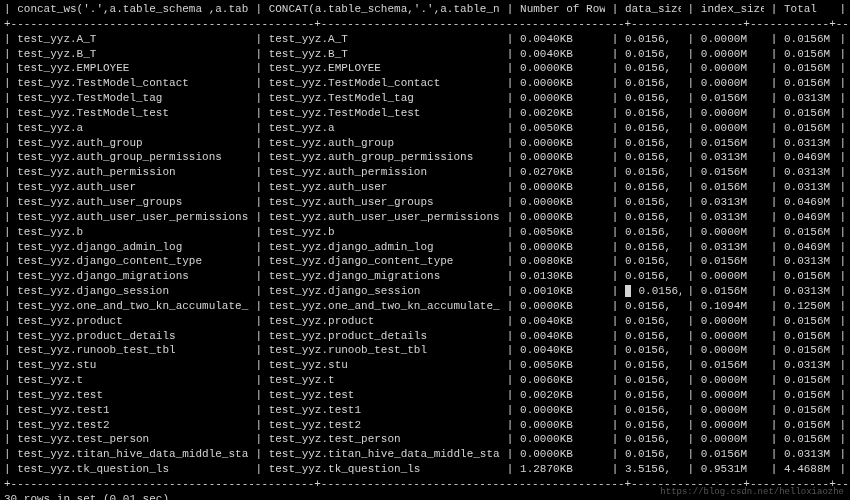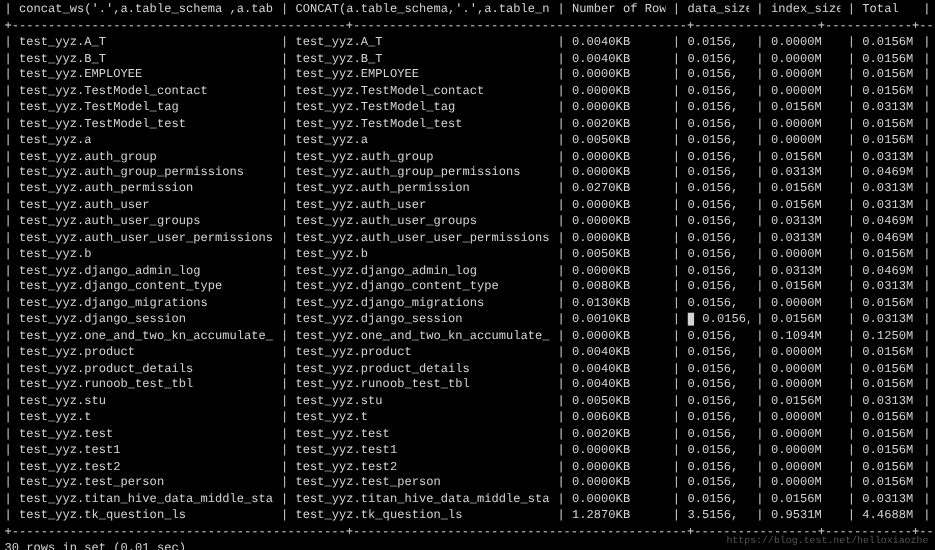--- a/index.html
+++ b/index.html
@@ -12,13 +12,13 @@
   .c3{width:62px;overflow:hidden}
   .c4{width:70px;overflow:hidden}
   .c5{width:54px;overflow:hidden}
   .hr{color:#d4d4d4;letter-spacing:0}
   .cursor{display:inline-block;width:6px;height:12px;background:#d4d4d4;vertical-align:middle;margin-right:1px}
   .footer{position:absolute;bottom:2px;right:6px;color:#555;font-size:9px}
 </style>
 </head>
 <body>
 <div class="term" id="term"><div class="row"><span class="pipe">| </span><span class="c0">concat_ws('.',a.table_schema ,a.table_name) </span><span class="pipe"> | </span><span class="c1">CONCAT(a.table_schema,'.',a.table_name)     </span><span class="pipe"> | </span><span class="c2">Number of Rows </span><span class="pipe"> | </span><span class="c3">data_size </span><span class="pipe"> | </span><span class="c4">index_size </span><span class="pipe"> | </span><span class="c5">Total   </span><span class="pipe"> |</span></div><div class="hr">+----------------------------------------------+----------------------------------------------+-----------------+------------+-------------+----------+</div><div class="row"><span class="pipe">| </span><span class="c0">test_yyz.A_T                                </span><span class="pipe"> | </span><span class="c1">test_yyz.A_T                                </span><span class="pipe"> | </span><span class="c2">0.0040KB       </span><span class="pipe"> | </span><span class="c3">0.0156,   </span><span class="pipe"> | </span><span class="c4">0.0000M    </span><span class="pipe"> | </span><span class="c5">0.0156M </span><span class="pipe"> |</span></div><div class="row"><span class="pipe">| </span><span class="c0">test_yyz.B_T                                </span><span class="pipe"> | </span><span class="c1">test_yyz.B_T                                </span><span class="pipe"> | </span><span class="c2">0.0040KB       </span><span class="pipe"> | </span><span class="c3">0.0156,   </span><span class="pipe"> | </span><span class="c4">0.0000M    </span><span class="pipe"> | </span><span class="c5">0.0156M </span><span class="pipe"> |</span></div><div class="row"><span class="pipe">| </span><span class="c0">test_yyz.EMPLOYEE                           </span><span class="pipe"> | </span><span class="c1">test_yyz.EMPLOYEE                           </span><span class="pipe"> | </span><span class="c2">0.0000KB       </span><span class="pipe"> | </span><span class="c3">0.0156,   </span><span class="pipe"> | </span><span class="c4">0.0000M    </span><span class="pipe"> | </span><span class="c5">0.0156M </span><span class="pipe"> |</span></div><div class="row"><span class="pipe">| </span><span class="c0">test_yyz.TestModel_contact                  </span><span class="pipe"> | </span><span class="c1">test_yyz.TestModel_contact                  </span><span class="pipe"> | </span><span class="c2">0.0000KB       </span><span class="pipe"> | </span><span class="c3">0.0156,   </span><span class="pipe"> | </span><span class="c4">0.0000M    </span><span class="pipe"> | </span><span class="c5">0.0156M </span><span class="pipe"> |</span></div><div class="row"><span class="pipe">| </span><span class="c0">test_yyz.TestModel_tag                      </span><span class="pipe"> | </span><span class="c1">test_yyz.TestModel_tag                      </span><span class="pipe"> | </span><span class="c2">0.0000KB       </span><span class="pipe"> | </span><span class="c3">0.0156,   </span><span class="pipe"> | </span><span class="c4">0.0156M    </span><span class="pipe"> | </span><span class="c5">0.0313M </span><span class="pipe"> |</span></div><div class="row"><span class="pipe">| </span><span class="c0">test_yyz.TestModel_test                     </span><span class="pipe"> | </span><span class="c1">test_yyz.TestModel_test                     </span><span class="pipe"> | </span><span class="c2">0.0020KB       </span><span class="pipe"> | </span><span class="c3">0.0156,   </span><span class="pipe"> | </span><span class="c4">0.0000M    </span><span class="pipe"> | </span><span class="c5">0.0156M </span><span class="pipe"> |</span></div><div class="row"><span class="pipe">| </span><span class="c0">test_yyz.a                                  </span><span class="pipe"> | </span><span class="c1">test_yyz.a                                  </span><span class="pipe"> | </span><span class="c2">0.0050KB       </span><span class="pipe"> | </span><span class="c3">0.0156,   </span><span class="pipe"> | </span><span class="c4">0.0000M    </span><span class="pipe"> | </span><span class="c5">0.0156M </span><span class="pipe"> |</span></div><div class="row"><span class="pipe">| </span><span class="c0">test_yyz.auth_group                         </span><span class="pipe"> | </span><span class="c1">test_yyz.auth_group                         </span><span class="pipe"> | </span><span class="c2">0.0000KB       </span><span class="pipe"> | </span><span class="c3">0.0156,   </span><span class="pipe"> | </span><span class="c4">0.0156M    </span><span class="pipe"> | </span><span class="c5">0.0313M </span><span class="pipe"> |</span></div><div class="row"><span class="pipe">| </span><span class="c0">test_yyz.auth_group_permissions             </span><span class="pipe"> | </span><span class="c1">test_yyz.auth_group_permissions             </span><span class="pipe"> | </span><span class="c2">0.0000KB       </span><span class="pipe"> | </span><span class="c3">0.0156,   </span><span class="pipe"> | </span><span class="c4">0.0313M    </span><span class="pipe"> | </span><span class="c5">0.0469M </span><span class="pipe"> |</span></div><div class="row"><span class="pipe">| </span><span class="c0">test_yyz.auth_permission                    </span><span class="pipe"> | </span><span class="c1">test_yyz.auth_permission                    </span><span class="pipe"> | </span><span class="c2">0.0270KB       </span><span class="pipe"> | </span><span class="c3">0.0156,   </span><span class="pipe"> | </span><span class="c4">0.0156M    </span><span class="pipe"> | </span><span class="c5">0.0313M </span><span class="pipe"> |</span></div><div class="row"><span class="pipe">| </span><span class="c0">test_yyz.auth_user                          </span><span class="pipe"> | </span><span class="c1">test_yyz.auth_user                          </span><span class="pipe"> | </span><span class="c2">0.0000KB       </span><span class="pipe"> | </span><span class="c3">0.0156,   </span><span class="pipe"> | </span><span class="c4">0.0156M    </span><span class="pipe"> | </span><span class="c5">0.0313M </span><span class="pipe"> |</span></div><div class="row"><span class="pipe">| </span><span class="c0">test_yyz.auth_user_groups                   </span><span class="pipe"> | </span><span class="c1">test_yyz.auth_user_groups                   </span><span class="pipe"> | </span><span class="c2">0.0000KB       </span><span class="pipe"> | </span><span class="c3">0.0156,   </span><span class="pipe"> | </span><span class="c4">0.0313M    </span><span class="pipe"> | </span><span class="c5">0.0469M </span><span class="pipe"> |</span></div><div class="row"><span class="pipe">| </span><span class="c0">test_yyz.auth_user_user_permissions         </span><span class="pipe"> | </span><span class="c1">test_yyz.auth_user_user_permissions         </span><span class="pipe"> | </span><span class="c2">0.0000KB       </span><span class="pipe"> | </span><span class="c3">0.0156,   </span><span class="pipe"> | </span><span class="c4">0.0313M    </span><span class="pipe"> | </span><span class="c5">0.0469M </span><span class="pipe"> |</span></div><div class="row"><span class="pipe">| </span><span class="c0">test_yyz.b                                  </span><span class="pipe"> | </span><span class="c1">test_yyz.b                                  </span><span class="pipe"> | </span><span class="c2">0.0050KB       </span><span class="pipe"> | </span><span class="c3">0.0156,   </span><span class="pipe"> | </span><span class="c4">0.0000M    </span><span class="pipe"> | </span><span class="c5">0.0156M </span><span class="pipe"> |</span></div><div class="row"><span class="pipe">| </span><span class="c0">test_yyz.django_admin_log                   </span><span class="pipe"> | </span><span class="c1">test_yyz.django_admin_log                   </span><span class="pipe"> | </span><span class="c2">0.0000KB       </span><span class="pipe"> | </span><span class="c3">0.0156,   </span><span class="pipe"> | </span><span class="c4">0.0313M    </span><span class="pipe"> | </span><span class="c5">0.0469M </span><span class="pipe"> |</span></div><div class="row"><span class="pipe">| </span><span class="c0">test_yyz.django_content_type                </span><span class="pipe"> | </span><span class="c1">test_yyz.django_content_type                </span><span class="pipe"> | </span><span class="c2">0.0080KB       </span><span class="pipe"> | </span><span class="c3">0.0156,   </span><span class="pipe"> | </span><span class="c4">0.0156M    </span><span class="pipe"> | </span><span class="c5">0.0313M </span><span class="pipe"> |</span></div><div class="row"><span class="pipe">| </span><span class="c0">test_yyz.django_migrations                  </span><span class="pipe"> | </span><span class="c1">test_yyz.django_migrations                  </span><span class="pipe"> | </span><span class="c2">0.0130KB       </span><span class="pipe"> | </span><span class="c3">0.0156,   </span><span class="pipe"> | </span><span class="c4">0.0000M    </span><span class="pipe"> | </span><span class="c5">0.0156M </span><span class="pipe"> |</span></div><div class="row"><span class="pipe">| </span><span class="c0">test_yyz.django_session                     </span><span class="pipe"> | </span><span class="c1">test_yyz.django_session                     </span><span class="pipe"> | </span><span class="c2">0.0010KB       </span><span class="pipe"> | </span><span class="c3"><span class="cursor"></span> 0.0156, </span><span class="pipe"> | </span><span class="c4">0.0156M    </span><span class="pipe"> | </span><span class="c5">0.0313M </span><span class="pipe"> |</span></div><div class="row"><span class="pipe">| </span><span class="c0">test_yyz.one_and_two_kn_accumulate_stars    </span><span class="pipe"> | </span><span class="c1">test_yyz.one_and_two_kn_accumulate_stars    </span><span class="pipe"> | </span><span class="c2">0.0000KB       </span><span class="pipe"> | </span><span class="c3">0.0156,   </span><span class="pipe"> | </span><span class="c4">0.1094M    </span><span class="pipe"> | </span><span class="c5">0.1250M </span><span class="pipe"> |</span></div><div class="row"><span class="pipe">| </span><span class="c0">test_yyz.product                            </span><span class="pipe"> | </span><span class="c1">test_yyz.product                            </span><span class="pipe"> | </span><span class="c2">0.0040KB       </span><span class="pipe"> | </span><span class="c3">0.0156,   </span><span class="pipe"> | </span><span class="c4">0.0000M    </span><span class="pipe"> | </span><span class="c5">0.0156M </span><span class="pipe"> |</span></div><div class="row"><span class="pipe">| </span><span class="c0">test_yyz.product_details                    </span><span class="pipe"> | </span><span class="c1">test_yyz.product_details                    </span><span class="pipe"> | </span><span class="c2">0.0040KB       </span><span class="pipe"> | </span><span class="c3">0.0156,   </span><span class="pipe"> | </span><span class="c4">0.0000M    </span><span class="pipe"> | </span><span class="c5">0.0156M </span><span class="pipe"> |</span></div><div class="row"><span class="pipe">| </span><span class="c0">test_yyz.runoob_test_tbl                    </span><span class="pipe"> | </span><span class="c1">test_yyz.runoob_test_tbl                    </span><span class="pipe"> | </span><span class="c2">0.0040KB       </span><span class="pipe"> | </span><span class="c3">0.0156,   </span><span class="pipe"> | </span><span class="c4">0.0000M    </span><span class="pipe"> | </span><span class="c5">0.0156M </span><span class="pipe"> |</span></div><div class="row"><span class="pipe">| </span><span class="c0">test_yyz.stu                                </span><span class="pipe"> | </span><span class="c1">test_yyz.stu                                </span><span class="pipe"> | </span><span class="c2">0.0050KB       </span><span class="pipe"> | </span><span class="c3">0.0156,   </span><span class="pipe"> | </span><span class="c4">0.0156M    </span><span class="pipe"> | </span><span class="c5">0.0313M </span><span class="pipe"> |</span></div><div class="row"><span class="pipe">| </span><span class="c0">test_yyz.t                                  </span><span class="pipe"> | </span><span class="c1">test_yyz.t                                  </span><span class="pipe"> | </span><span class="c2">0.0060KB       </span><span class="pipe"> | </span><span class="c3">0.0156,   </span><span class="pipe"> | </span><span class="c4">0.0000M    </span><span class="pipe"> | </span><span class="c5">0.0156M </span><span class="pipe"> |</span></div><div class="row"><span class="pipe">| </span><span class="c0">test_yyz.test                               </span><span class="pipe"> | </span><span class="c1">test_yyz.test                               </span><span class="pipe"> | </span><span class="c2">0.0020KB       </span><span class="pipe"> | </span><span class="c3">0.0156,   </span><span class="pipe"> | </span><span class="c4">0.0000M    </span><span class="pipe"> | </span><span class="c5">0.0156M </span><span class="pipe"> |</span></div><div class="row"><span class="pipe">| </span><span class="c0">test_yyz.test1                              </span><span class="pipe"> | </span><span class="c1">test_yyz.test1                              </span><span class="pipe"> | </span><span class="c2">0.0000KB       </span><span class="pipe"> | </span><span class="c3">0.0156,   </span><span class="pipe"> | </span><span class="c4">0.0000M    </span><span class="pipe"> | </span><span class="c5">0.0156M </span><span class="pipe"> |</span></div><div class="row"><span class="pipe">| </span><span class="c0">test_yyz.test2                              </span><span class="pipe"> | </span><span class="c1">test_yyz.test2                              </span><span class="pipe"> | </span><span class="c2">0.0000KB       </span><span class="pipe"> | </span><span class="c3">0.0156,   </span><span class="pipe"> | </span><span class="c4">0.0000M    </span><span class="pipe"> | </span><span class="c5">0.0156M </span><span class="pipe"> |</span></div><div class="row"><span class="pipe">| </span><span class="c0">test_yyz.test_person                        </span><span class="pipe"> | </span><span class="c1">test_yyz.test_person                        </span><span class="pipe"> | </span><span class="c2">0.0000KB       </span><span class="pipe"> | </span><span class="c3">0.0156,   </span><span class="pipe"> | </span><span class="c4">0.0000M    </span><span class="pipe"> | </span><span class="c5">0.0156M </span><span class="pipe"> |</span></div><div class="row"><span class="pipe">| </span><span class="c0">test_yyz.titan_hive_data_middle_status_new  </span><span class="pipe"> | </span><span class="c1">test_yyz.titan_hive_data_middle_status_new  </span><span class="pipe"> | </span><span class="c2">0.0000KB       </span><span class="pipe"> | </span><span class="c3">0.0156,   </span><span class="pipe"> | </span><span class="c4">0.0156M    </span><span class="pipe"> | </span><span class="c5">0.0313M </span><span class="pipe"> |</span></div><div class="row"><span class="pipe">| </span><span class="c0">test_yyz.tk_question_ls                     </span><span class="pipe"> | </span><span class="c1">test_yyz.tk_question_ls                     </span><span class="pipe"> | </span><span class="c2">1.2870KB       </span><span class="pipe"> | </span><span class="c3">3.5156,   </span><span class="pipe"> | </span><span class="c4">0.9531M    </span><span class="pipe"> | </span><span class="c5">4.4688M </span><span class="pipe"> |</span></div><div class="hr">+----------------------------------------------+----------------------------------------------+-----------------+------------+-------------+----------+</div><div>30 rows in set (0.01 sec)</div></div>
-<div class="footer">https://blog.test.net/helloxiaozhe</div>
+<div class="footer">https://blog.csdn.net/helloxiaozhe</div>
 
 </body></html>

